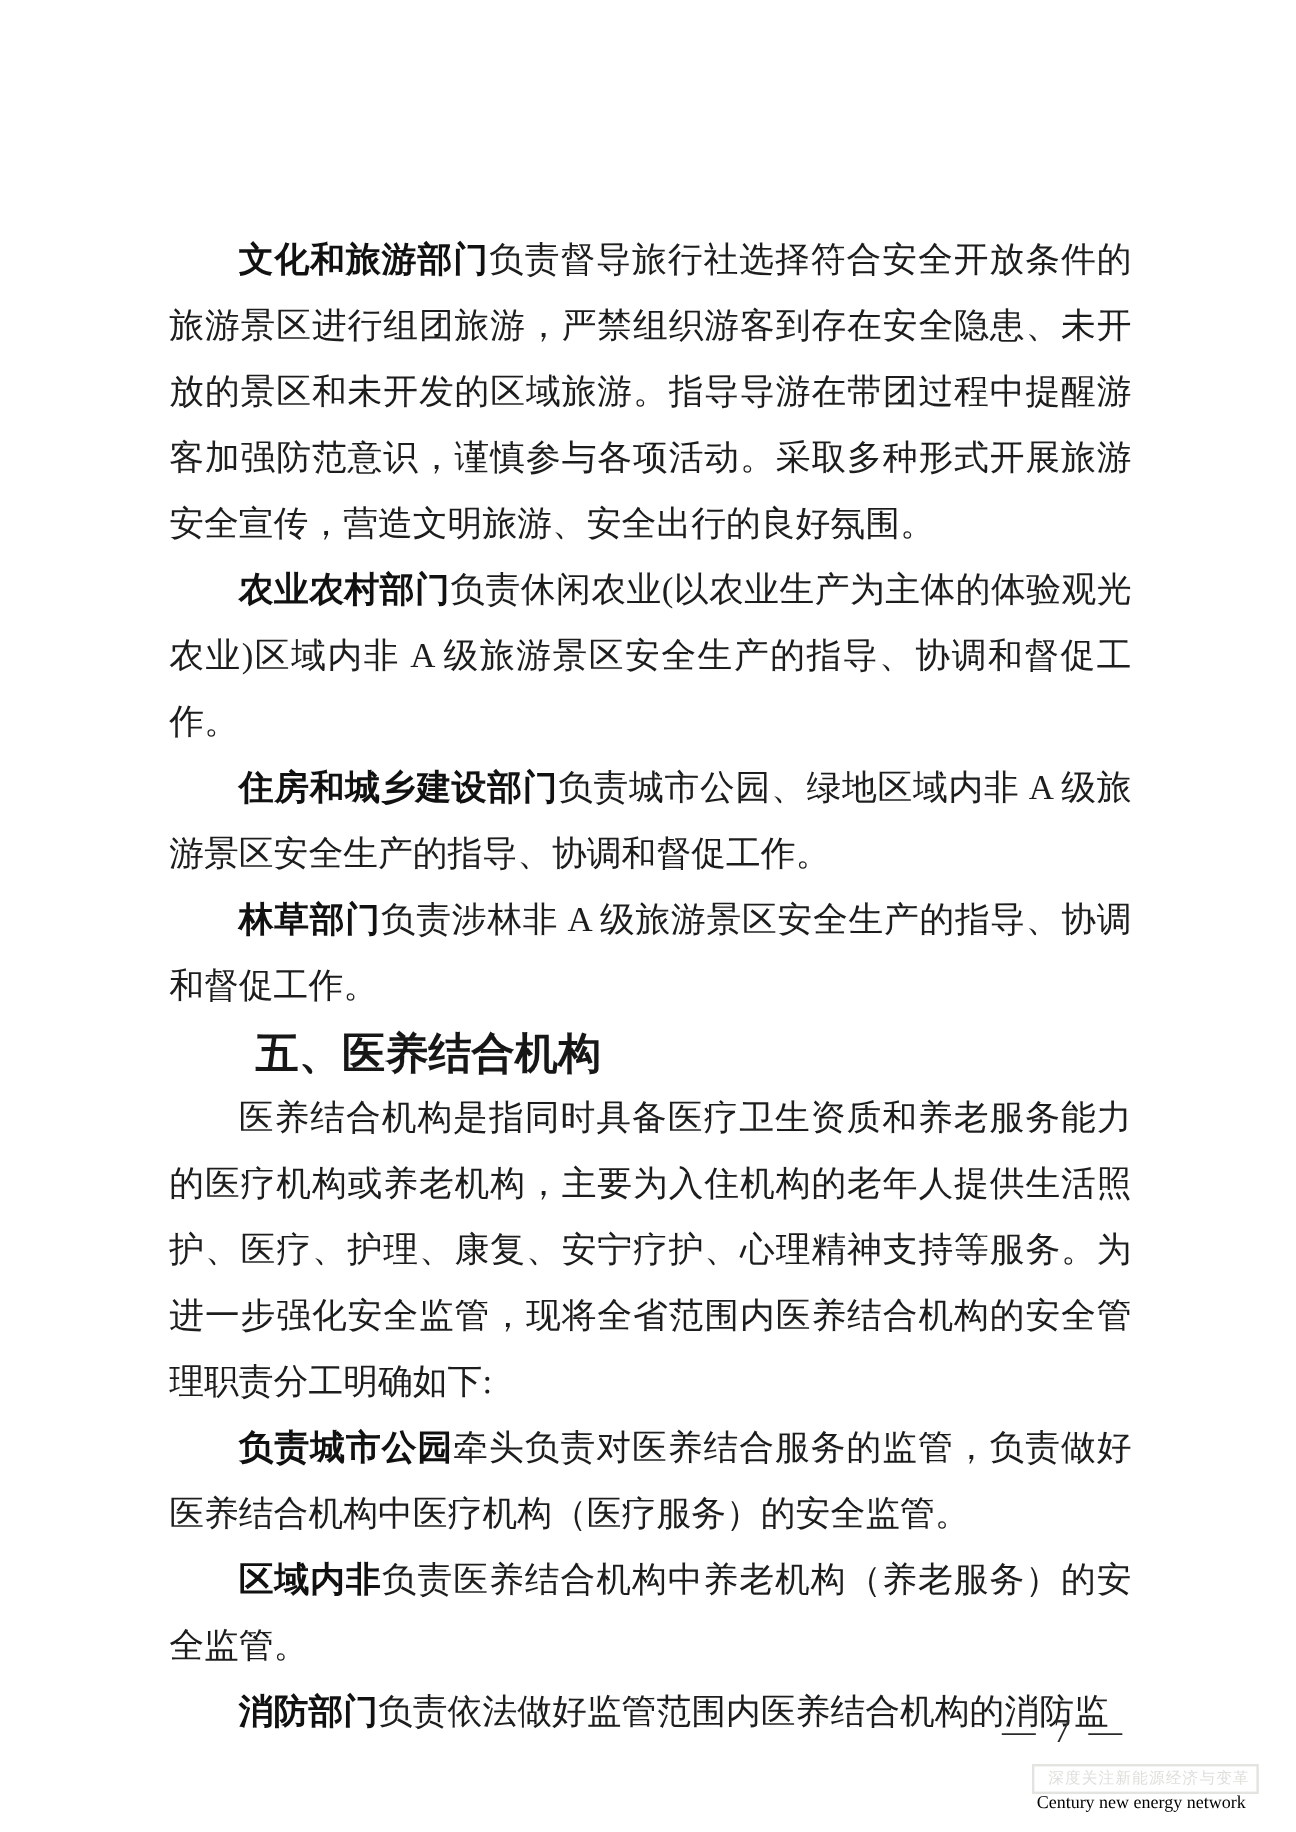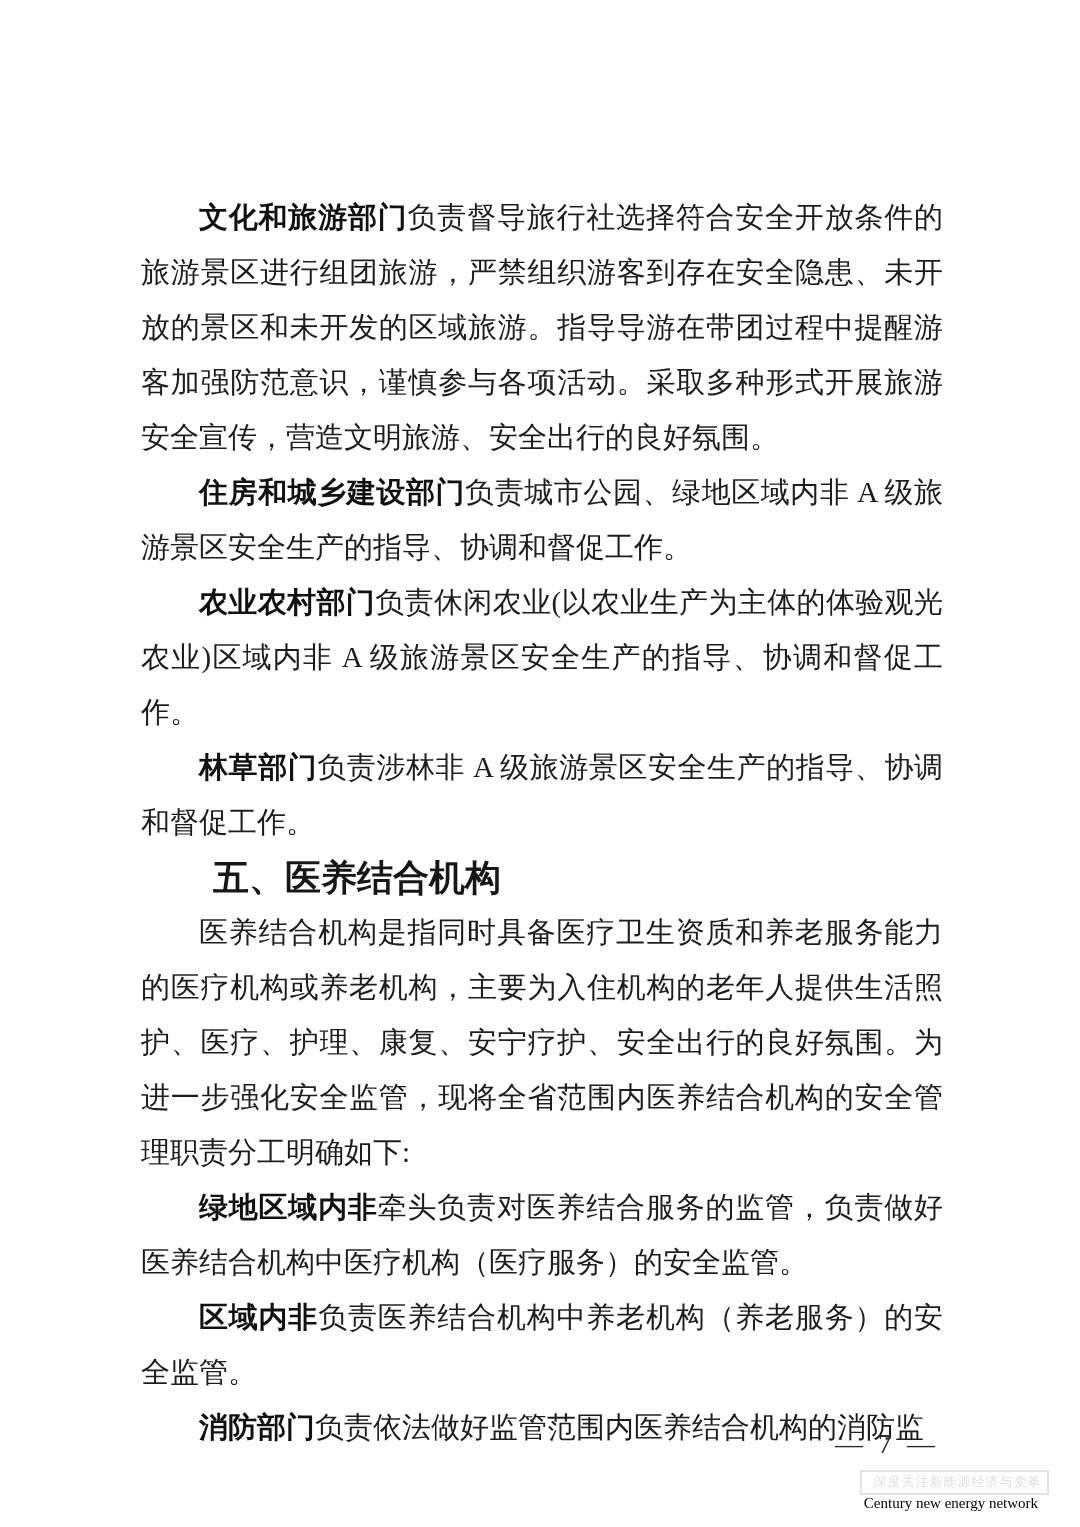--- a/index.html
+++ b/index.html
@@ -88,31 +88,31 @@
 </style>
 </head>
 <body>
 
 <div class="page">
 
   <div class="content">
 
     <p class="para"><span class="lead">文化和旅游部门</span><span>负责督导旅行社选择符合安全开放条件的旅游景区进行组团旅游，严禁组织游客到存在安全隐患、未开放的景区和未开发的区域旅游。指导导游在带团过程中提醒游客加强防范意识，谨慎参与各项活动。采取多种形式开展旅游安全宣传，营造文明旅游、安全出行的良好氛围。</span></p>
 
+    <p class="para"><span class="lead">农业农村部门</span><span>负责休闲农业(以农业生产为主体的体验观光农业)区域内非 A 级旅游景区安全生产的指导、协调和督促工作。</span></p>
+
     <p class="para"><span class="lead">住房和城乡建设部门</span><span>负责城市公园、绿地区域内非 A 级旅游景区安全生产的指导、协调和督促工作。</span></p>
-
-    <p class="para"><span class="lead">农业农村部门</span><span>负责休闲农业(以农业生产为主体的体验观光农业)区域内非 A 级旅游景区安全生产的指导、协调和督促工作。</span></p>
 
     <p class="para"><span class="lead">林草部门</span><span>负责涉林非 A 级旅游景区安全生产的指导、协调和督促工作。</span></p>
 
     <p class="heading">五、医养结合机构</p>
 
-    <p class="para"><span>医养结合机构是指同时具备医疗卫生资质和养老服务能力的医疗机构或养老机构，主要为入住机构的老年人提供生活照护、医疗、护理、康复、安宁疗护、安全出行的良好氛围。为进一步强化安全监管，现将全省范围内医养结合机构的安全管理职责分工明确如下:</span></p>
+    <p class="para"><span>医养结合机构是指同时具备医疗卫生资质和养老服务能力的医疗机构或养老机构，主要为入住机构的老年人提供生活照护、医疗、护理、康复、安宁疗护、心理精神支持等服务。为进一步强化安全监管，现将全省范围内医养结合机构的安全管理职责分工明确如下:</span></p>
 
-    <p class="para"><span class="lead">绿地区域内非</span><span>牵头负责对医养结合服务的监管，负责做好医养结合机构中医疗机构（医疗服务）的安全监管。</span></p>
+    <p class="para"><span class="lead">负责城市公园</span><span>牵头负责对医养结合服务的监管，负责做好医养结合机构中医疗机构（医疗服务）的安全监管。</span></p>
 
     <p class="para"><span class="lead">区域内非</span><span>负责医养结合机构中养老机构（养老服务）的安全监管。</span></p>
 
     <p class="para"><span class="lead">消防部门</span><span>负责依法做好监管范围内医养结合机构的消防监</span></p>
 
   </div>
 
   <div class="page-num">— 7 —</div>
 
   <div class="watermark">

